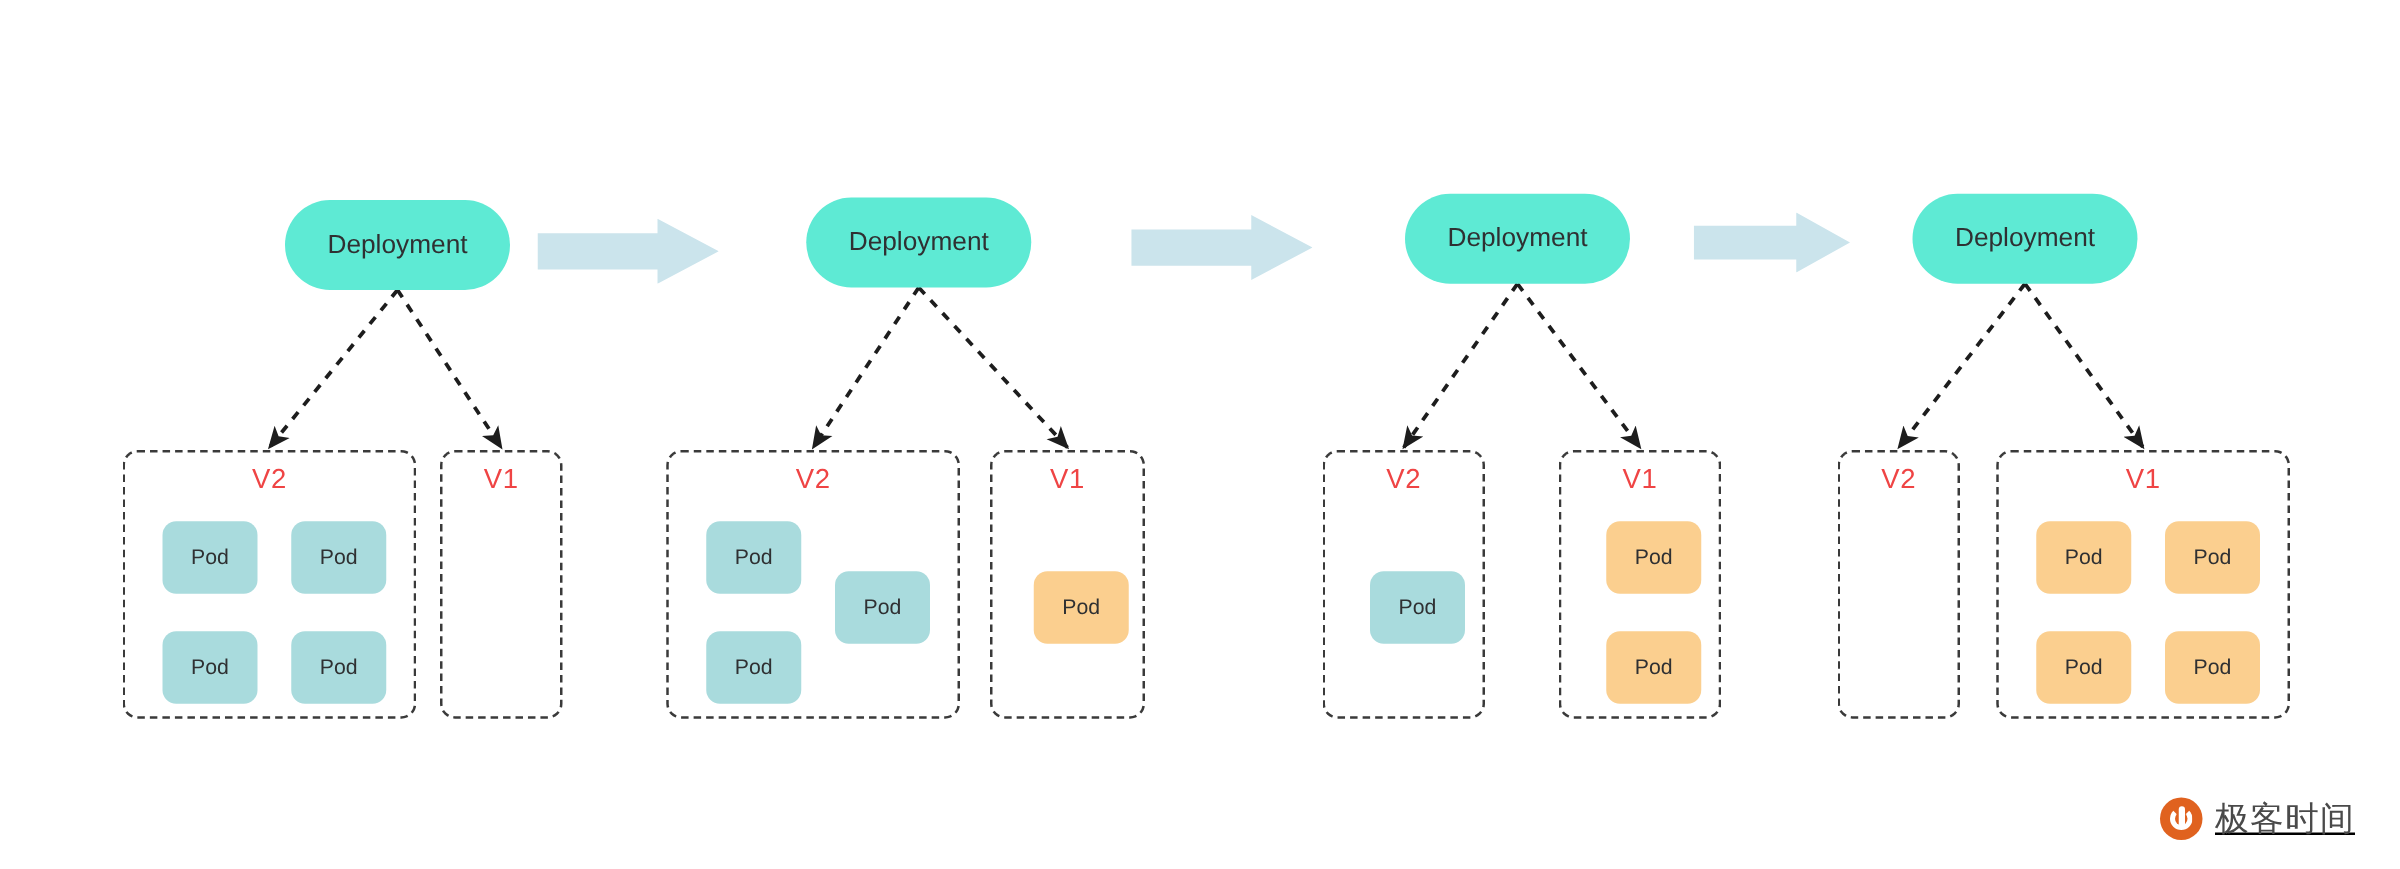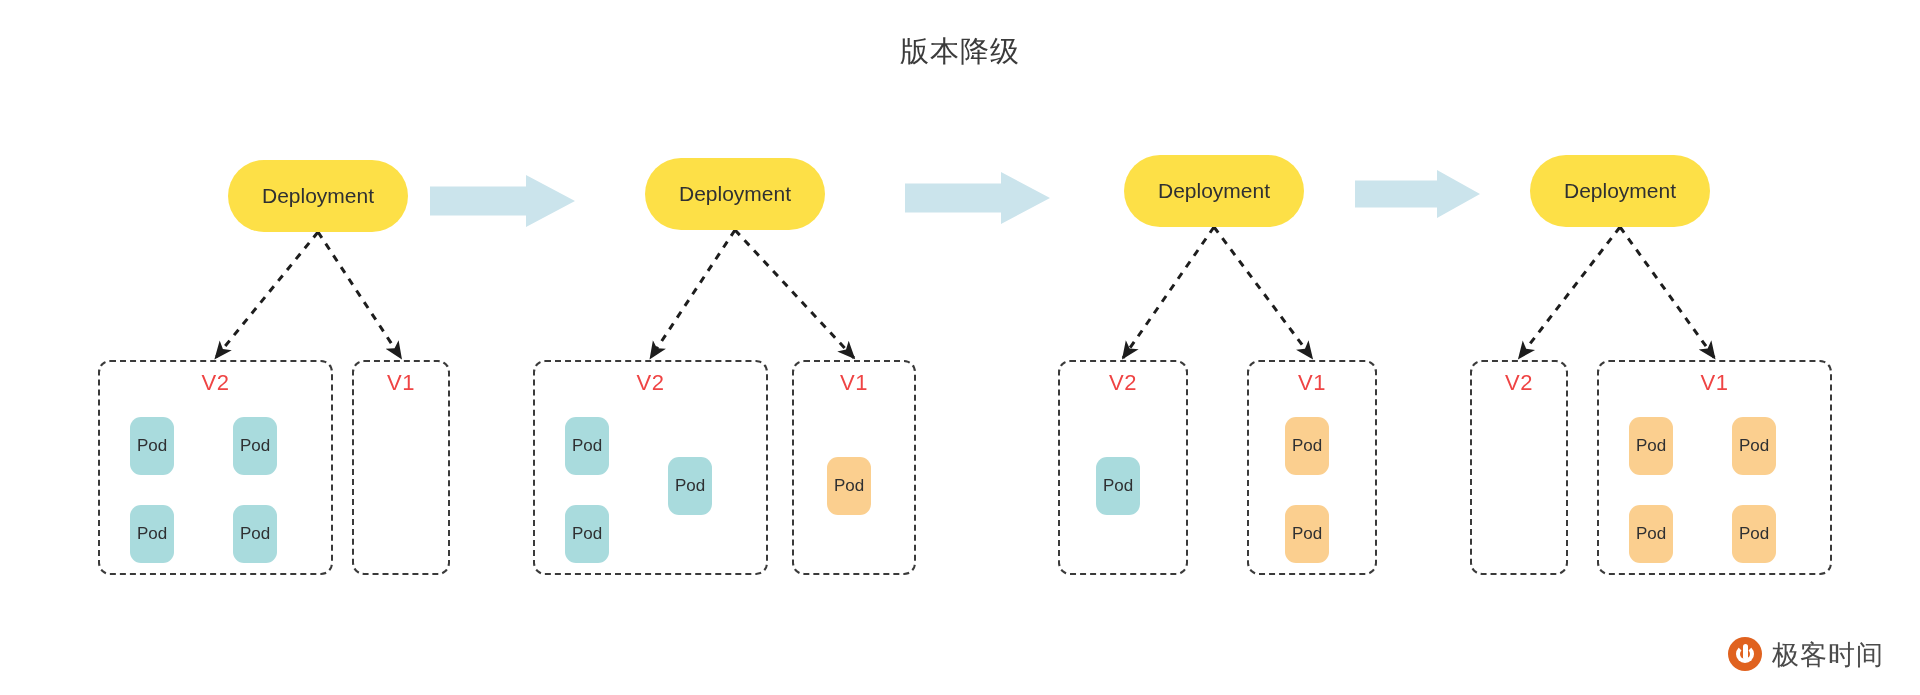--- a/index.html
+++ b/index.html
@@ -19,21 +19,21 @@
     letter-spacing:1px;
     white-space:nowrap;
   }
 
   
   .stage{position:absolute;top:0;height:695px;}
 
   .deploy-pill{
     position:absolute;
     height:72px;
-    background:#fde047;
+    background:#5eead4;
     border-radius:36px;
     display:flex;align-items:center;justify-content:center;
     color:#2f3032;
     font-size:21px;
     white-space:nowrap;
   }
 
   
   .vbox{
     position:absolute;
@@ -45,37 +45,37 @@
   .vlabel{
     position:absolute;
     top:8px;left:0;width:100%;
     text-align:center;
     font-size:22px;
     color:#ef4444;
     letter-spacing:.5px;
   }
   .pod{
     position:absolute;
-    width:44px;height:58px;
+    width:76px;height:58px;
     border-radius:11px;
     display:flex;align-items:center;justify-content:center;
     font-size:17px;
     color:#2f3032;
   }
   .pod.v2{background:#a9dbdd;}
   .pod.v1{background:#fbcf8f;}
 
   
   .blockarrow{position:absolute;}
 
   
   .watermark{
     position:absolute;
     right:36px;bottom:22px;
-    display:flex;gap:10px;
+    display:flex;align-items:center;gap:10px;text-decoration:underline;
   }
   .wm-logo{
     width:34px;height:34px;border-radius:50%;
     background:#e0621f;
     position:relative;
     flex:0 0 auto;
   }
   .wm-logo:after{
     content:"";position:absolute;
     left:50%;top:7px;margin-left:-2.5px;
@@ -93,21 +93,20 @@
     font-size:27px;color:#4a4a4a;
     font-family:"DejaVu Sans","Liberation Sans",sans-serif;
     letter-spacing:1px;white-space:nowrap;
   }
 </style>
 </head>
 <body>
 
 <div id="canvas">
 
-  <div class="title">版本降级</div>
 
   <svg id="connector-layer" width="1920" height="695" style="position:absolute;left:0;top:0;pointer-events:none;">
     <defs>
       <marker id="arrowhead" markerWidth="7" markerHeight="7" refX="5.4" refY="3" orient="auto" markerUnits="strokeWidth">
         <path d="M0,0.4 L6,3 L0,5.6 L1.5,3 Z" fill="#1d1d1d"></path>
       </marker>
     </defs>
     <g id="connector-paths">
         <line x1="318" y1="232" x2="215.5" y2="358" stroke="#1d1d1d" stroke-width="3" stroke-dasharray="7 7" stroke-linecap="butt" marker-end="url(#arrowhead)"></line>
         <line x1="318" y1="232" x2="401" y2="358" stroke="#1d1d1d" stroke-width="3" stroke-dasharray="7 7" stroke-linecap="butt" marker-end="url(#arrowhead)"></line>

